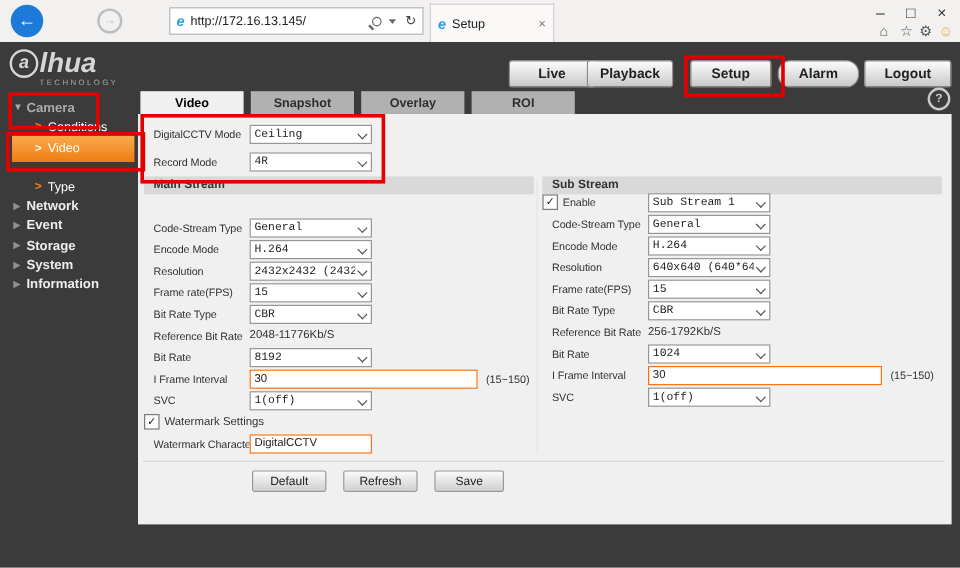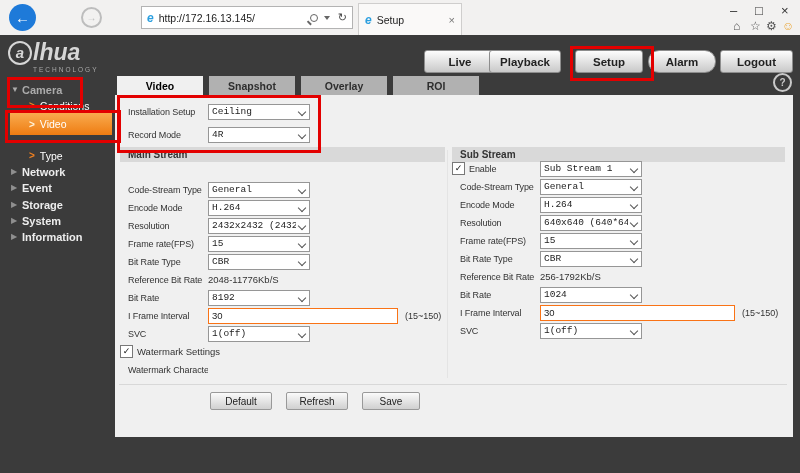--- a/index.html
+++ b/index.html
@@ -179,21 +179,21 @@
   </div>
 
   <div class="panel"></div>
 
   <div class="ptab active" style="left:117px;">Video</div>
   <div class="ptab" style="left:209px;">Snapshot</div>
   <div class="ptab" style="left:301px;">Overlay</div>
   <div class="ptab" style="left:393px;">ROI</div>
 
   <div class="frow" style="position:absolute;left:120px;top:103px;width:200px;">
-    <span class="lb">Installation Setup</span>
+    <span class="lb">DigitalCCTV Mode</span>
     <div class="sel">
       <span class="selv">Ceiling</span>
       <span class="chev"></span>
     </div>
   </div>
   <div class="frow" style="position:absolute;left:120px;top:126px;width:200px;">
     <span class="lb">Record Mode</span>
     <div class="sel">
       <span class="selv">4R</span>
       <span class="chev"></span>
@@ -262,20 +262,21 @@
         <span class="selv">1(off)</span>
         <span class="chev"></span>
       </div>
     </div>
     <div class="frow nopad">
       <span class="cb">✓</span>
       <span class="cblabel">Watermark Settings</span>
     </div>
     <div class="frow">
       <span class="lb">Watermark Character</span>
+      <input class="txt wchar" value="DigitalCCTV" style="">
     </div>
   </div>
 
   <div class="col" style="left:452px;top:160px;width:338px;">
     <div class="frow nopad">
       <span class="cb">✓</span>
       <span class="lb w71">Enable</span>
       <div class="sel">
         <span class="selv">Sub Stream 1</span>
         <span class="chev"></span>

